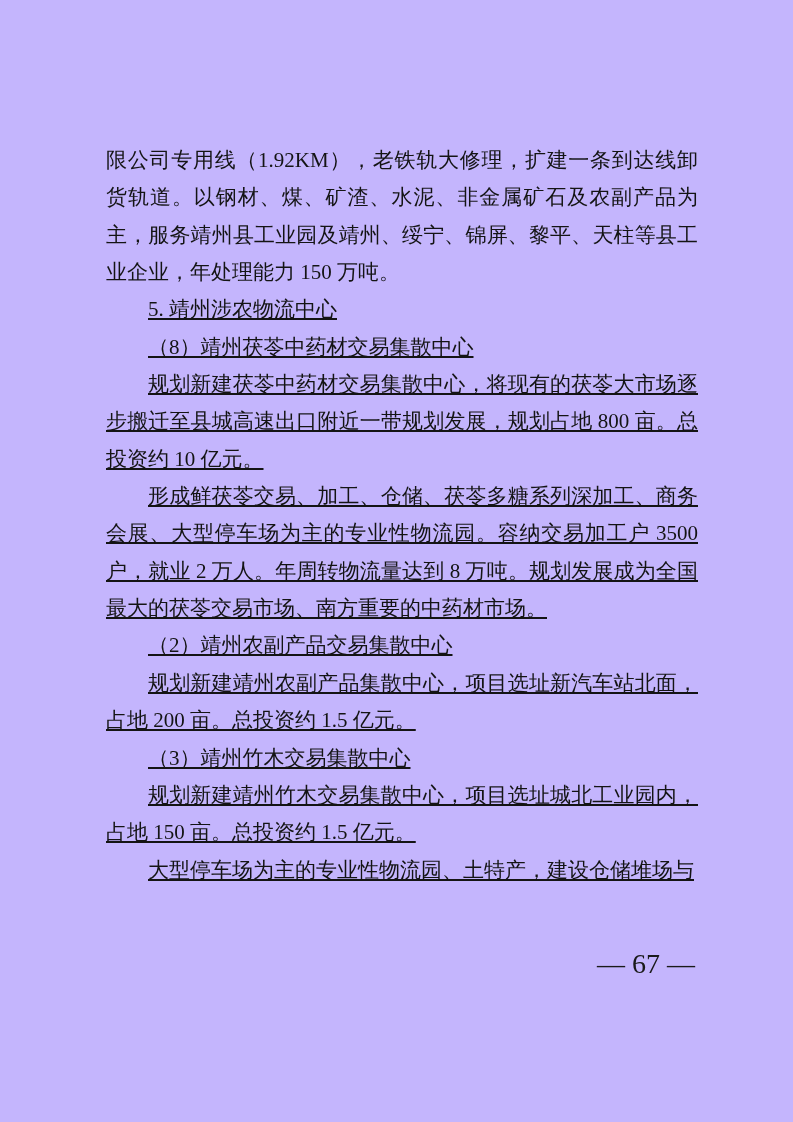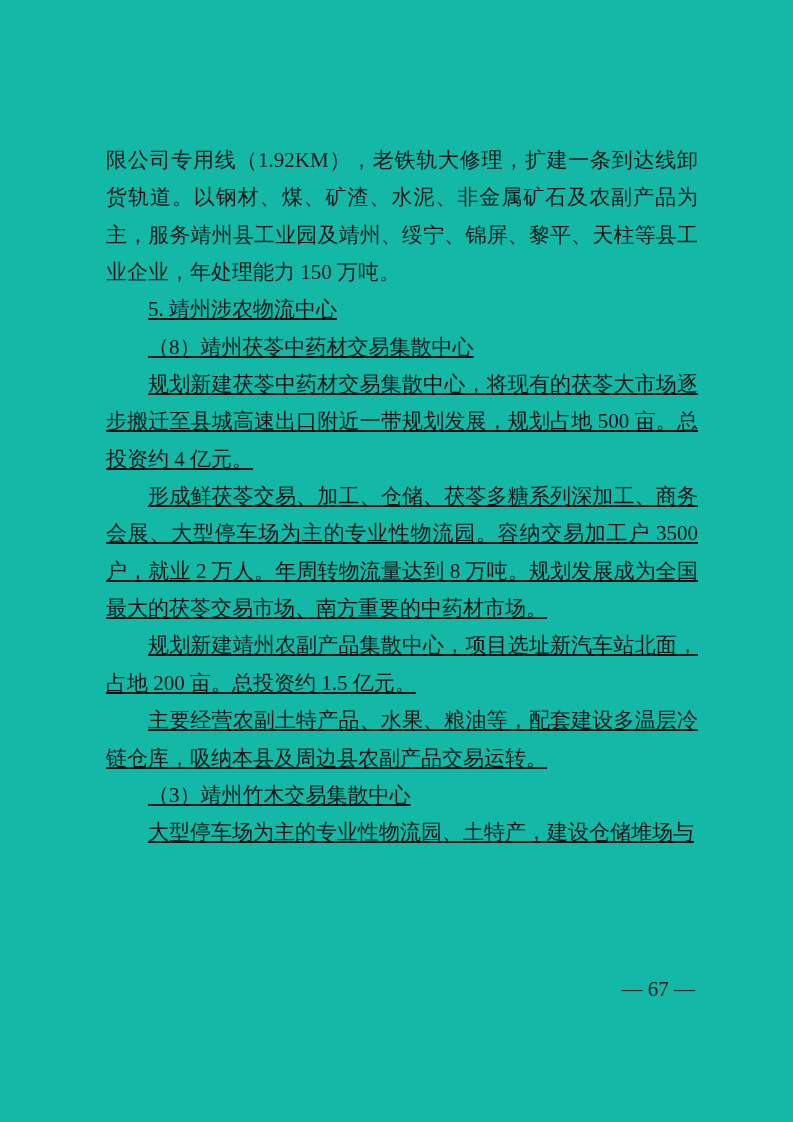--- a/index.html
+++ b/index.html
@@ -5,21 +5,21 @@
   html, body {
     margin: 0;
     padding: 0;
     background: #e8e8e8;
   }
   .page {
     position: relative;
     width: 793px;
     height: 1122px;
     margin: 0 auto;
-    background: #14b8a6;
+    background: #c4b5fd;
     overflow: hidden;
     font-family: "Liberation Serif", "DejaVu Serif", serif;
     color: #141414;
   }
   .doc-body {
     position: absolute;
     left: 106px;
     top: 142px;
     width: 592px;
     font-size: 21px;
@@ -31,37 +31,38 @@
     margin: 0;
     padding: 0;
     word-break: break-all;
   }
   .doc-body p.indent {
     text-indent: 2em;
     text-decoration: underline;
   }
   .page-footer {
     position: absolute;
-    top: 976px;
+    top: 951px;
     right: 98px;
-    font-size: 21px;
+    font-size: 28px;
     line-height: 26px;
     color: #1a1a1a;
     white-space: nowrap;
   }
 </style>
 </head>
 <body>
 
 <div class="page">
   <div class="doc-body" id="doc-body">
       <p>限公司专用线（1.92KM），老铁轨大修理，扩建一条到达线卸货轨道。以钢材、煤、矿渣、水泥、非金属矿石及农副产品为主，服务靖州县工业园及靖州、绥宁、锦屏、黎平、天柱等县工业企业，年处理能力 150 万吨。</p>
       <p class="indent">5. 靖州涉农物流中心</p>
       <p class="indent">（8）靖州茯苓中药材交易集散中心</p>
-      <p class="indent">规划新建茯苓中药材交易集散中心，将现有的茯苓大市场逐步搬迁至县城高速出口附近一带规划发展，规划占地 500 亩。总投资约 4 亿元。</p>
+      <p class="indent">规划新建茯苓中药材交易集散中心，将现有的茯苓大市场逐步搬迁至县城高速出口附近一带规划发展，规划占地 800 亩。总投资约 10 亿元。</p>
       <p class="indent">形成鲜茯苓交易、加工、仓储、茯苓多糖系列深加工、商务会展、大型停车场为主的专业性物流园。容纳交易加工户 3500 户，就业 2 万人。年周转物流量达到 8 万吨。规划发展成为全国最大的茯苓交易市场、南方重要的中药材市场。</p>
+      <p class="indent">（2）靖州农副产品交易集散中心</p>
       <p class="indent">规划新建靖州农副产品集散中心，项目选址新汽车站北面，占地 200 亩。总投资约 1.5 亿元。</p>
-      <p class="indent">主要经营农副土特产品、水果、粮油等，配套建设多温层冷链仓库，吸纳本县及周边县农副产品交易运转。</p>
       <p class="indent">（3）靖州竹木交易集散中心</p>
+      <p class="indent">规划新建靖州竹木交易集散中心，项目选址城北工业园内，占地 150 亩。总投资约 1.5 亿元。</p>
       <p class="indent">大型停车场为主的专业性物流园、土特产，建设仓储堆场与</p>
     </div>
   <div class="page-footer">— 67 —</div>
 </div>
 
 </body></html>

